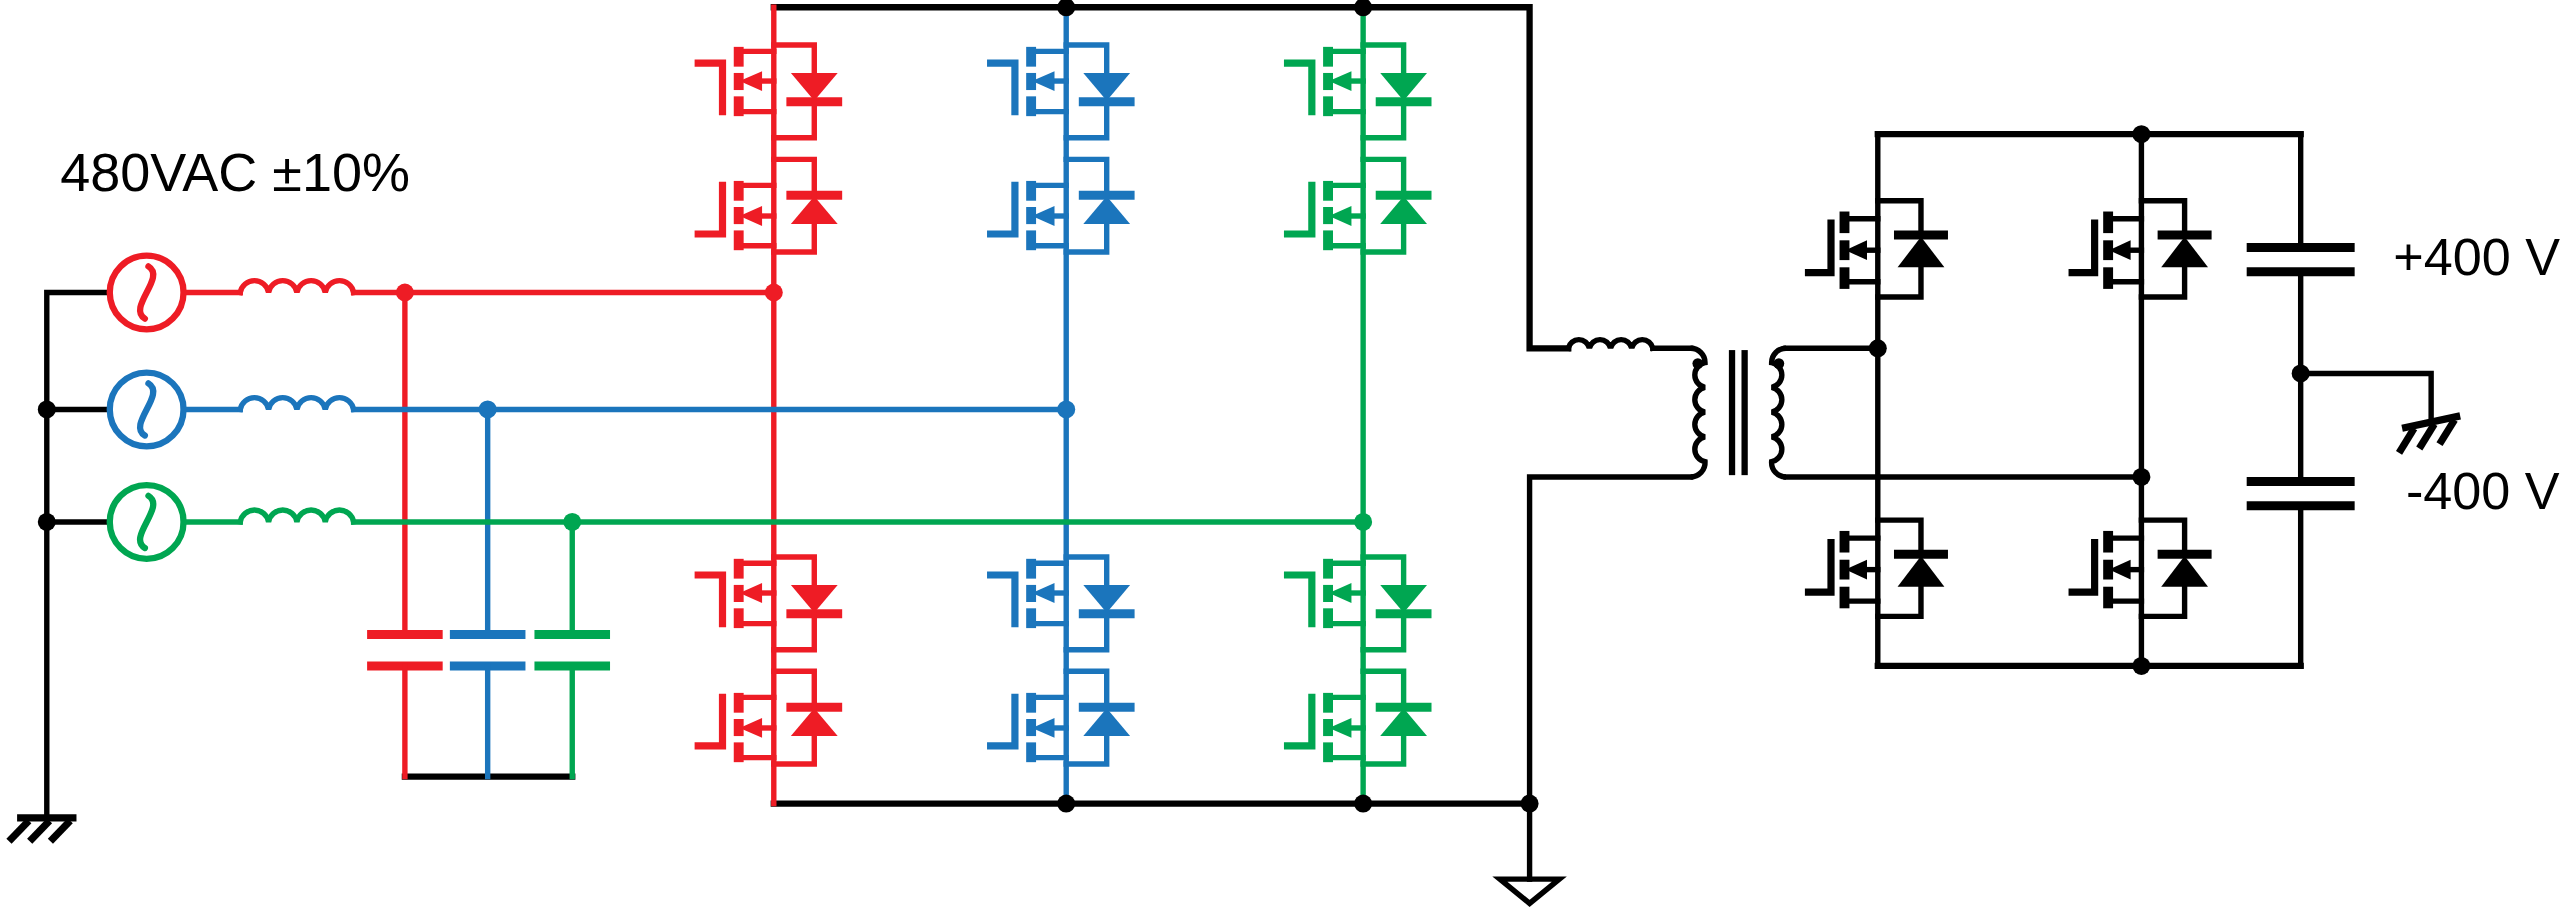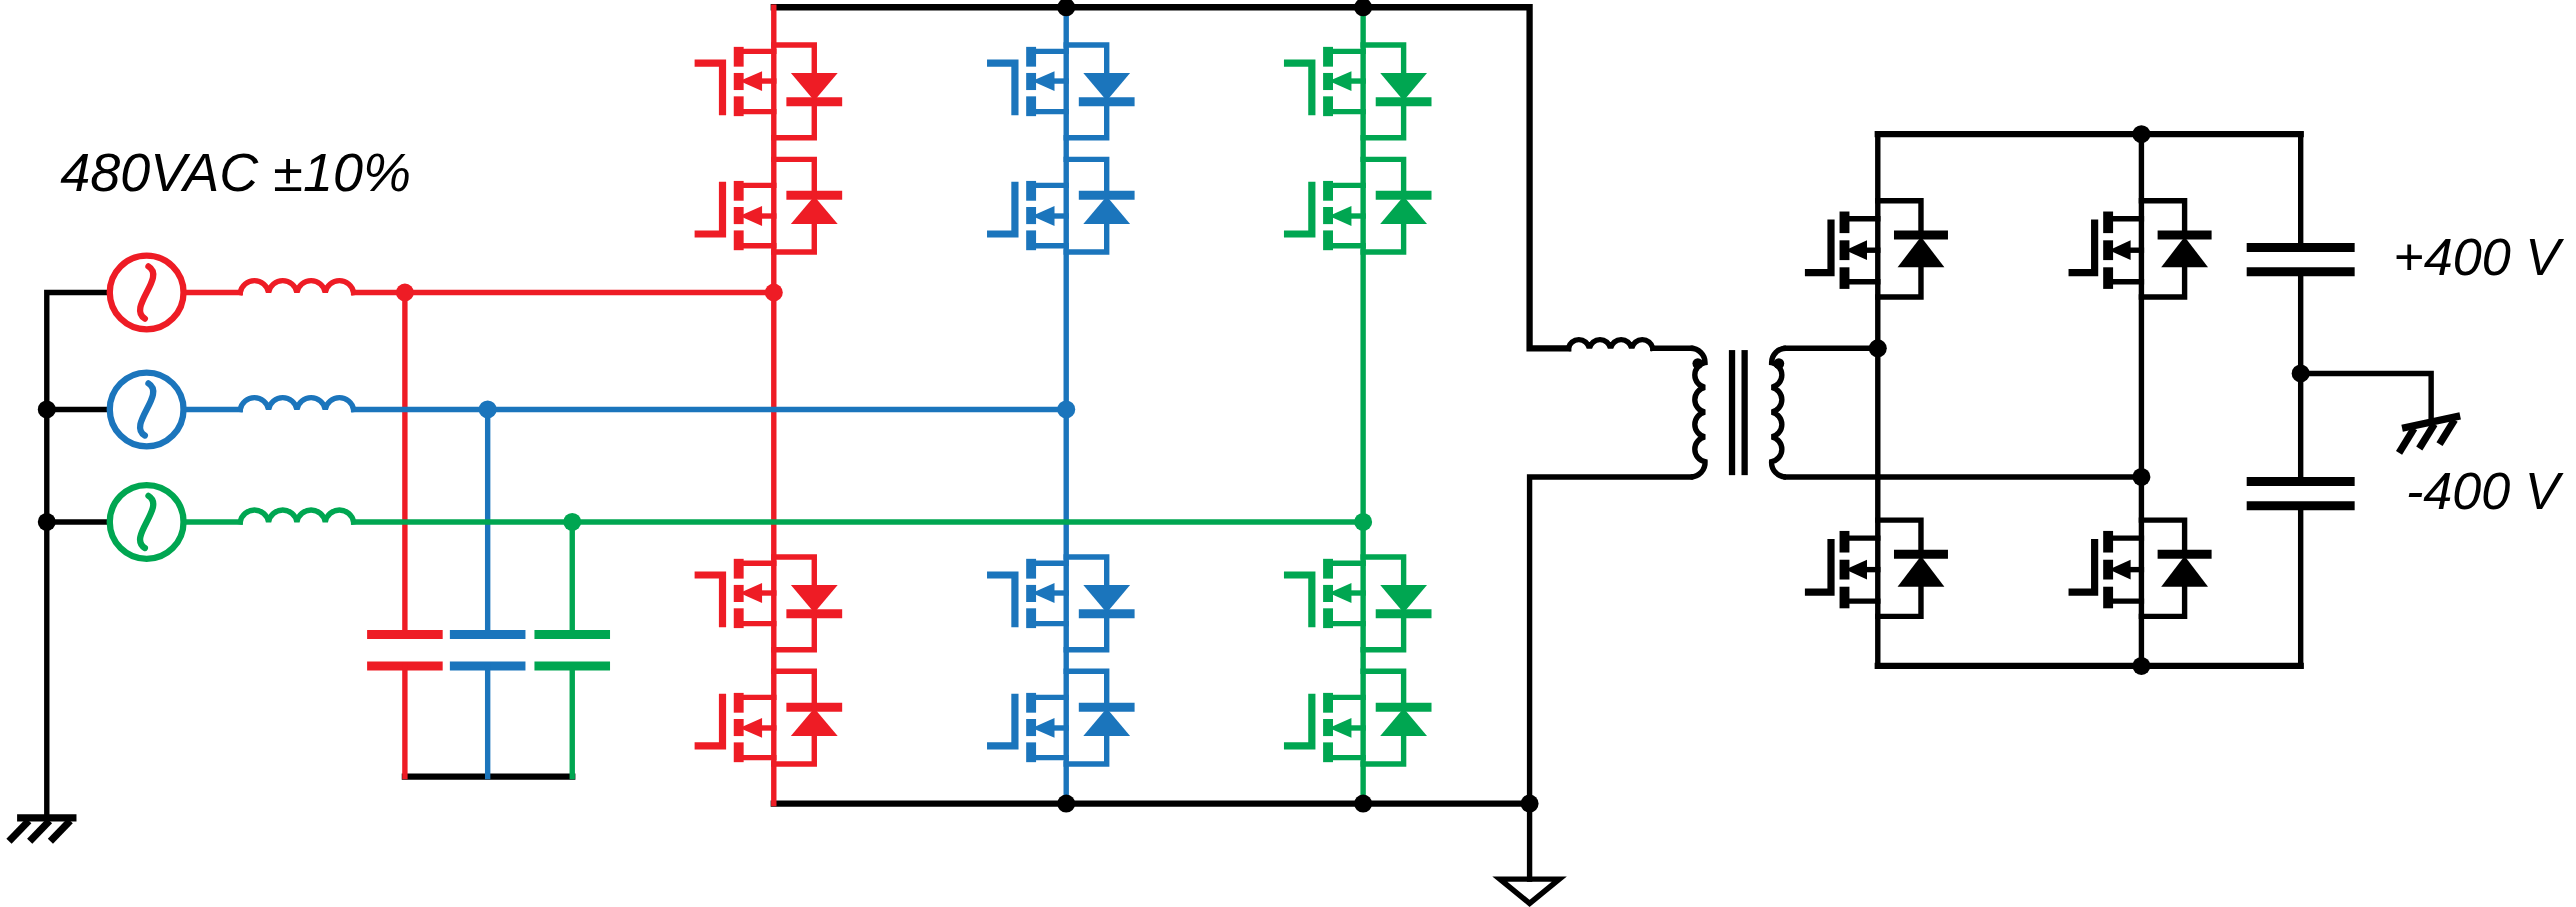--- a/index.html
+++ b/index.html
@@ -1,16 +1,16 @@
 <!DOCTYPE html>
 <html style="--c-phase_a: #ee1c25; --c-phase_b: #1b75bc; --c-phase_c: #00a651; --c-wire: #000000; --c-background: #ffffff;font-size:14.4px"><head>
 <meta charset="utf-8">
 <style>
   html,body{margin:0;padding:0;background:var(--c-background,#fff);}
-  .stage{width:2148px;height:908px;position:relative;background:var(--c-background,#fff);font-style:italic;}
+  .stage{width:2148px;height:908px;position:relative;background:var(--c-background,#fff);}
   svg{display:block;}
   .pa{color:var(--c-phase_a,#ee1c25);}
   .pb{color:var(--c-phase_b,#1b75bc);}
   .pc{color:var(--c-phase_c,#00a651);}
   .wi{color:var(--c-wire,#000);}
   text{font-family:"Liberation Sans",sans-serif;fill:var(--c-wire,#000);}
 </style>
 </head>
 <body>
 

